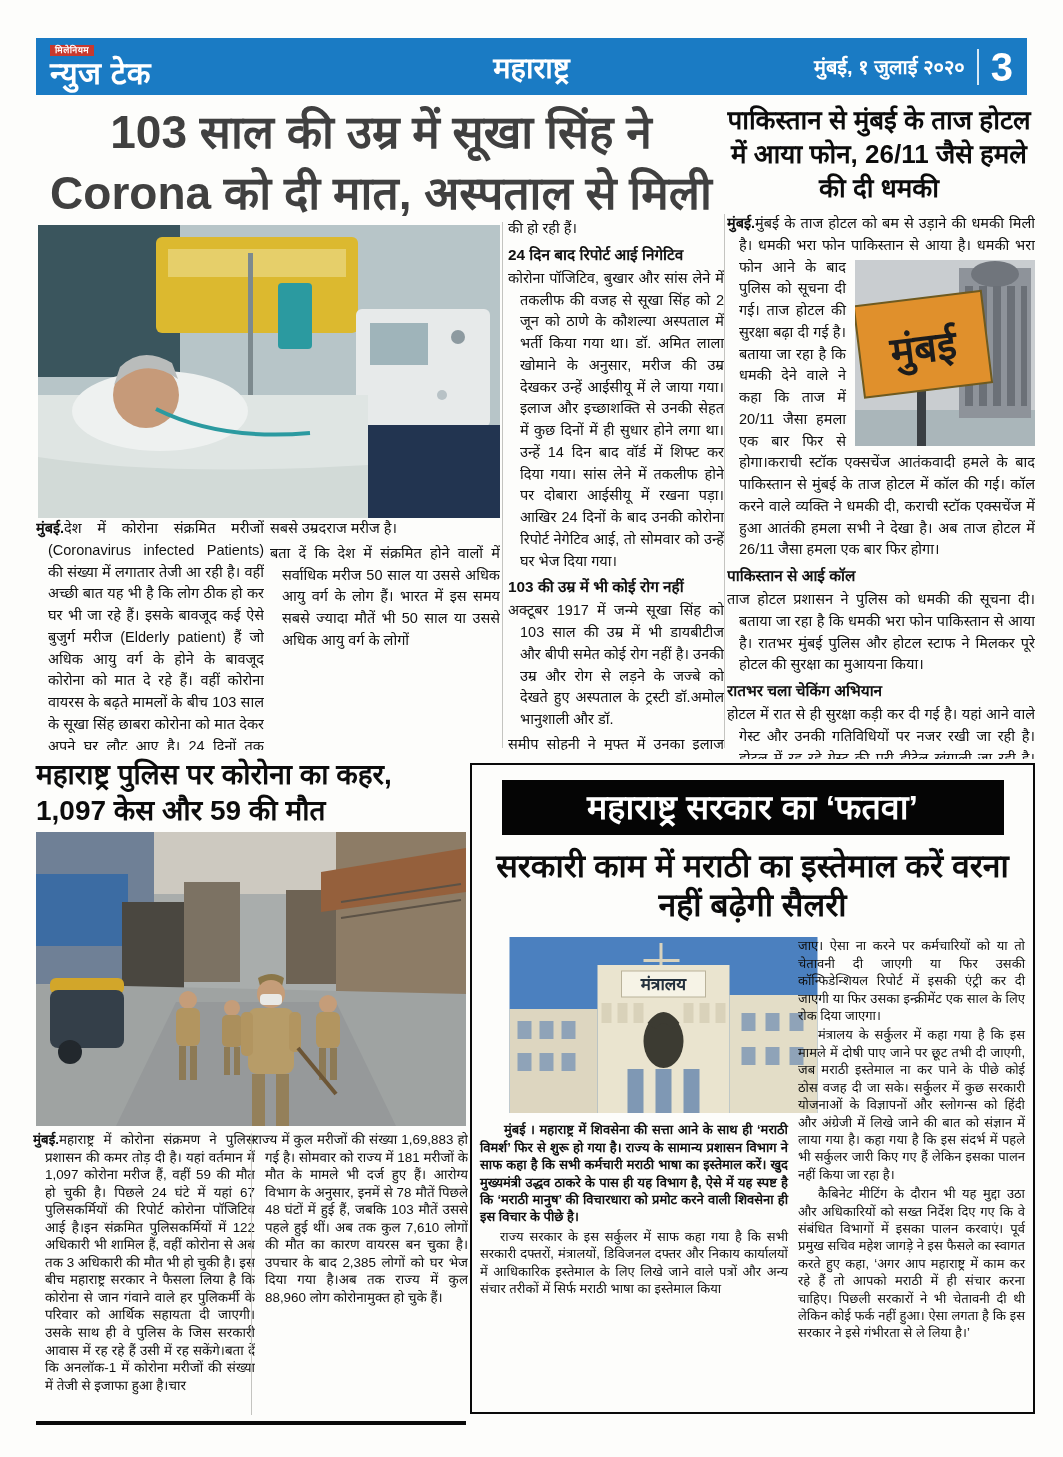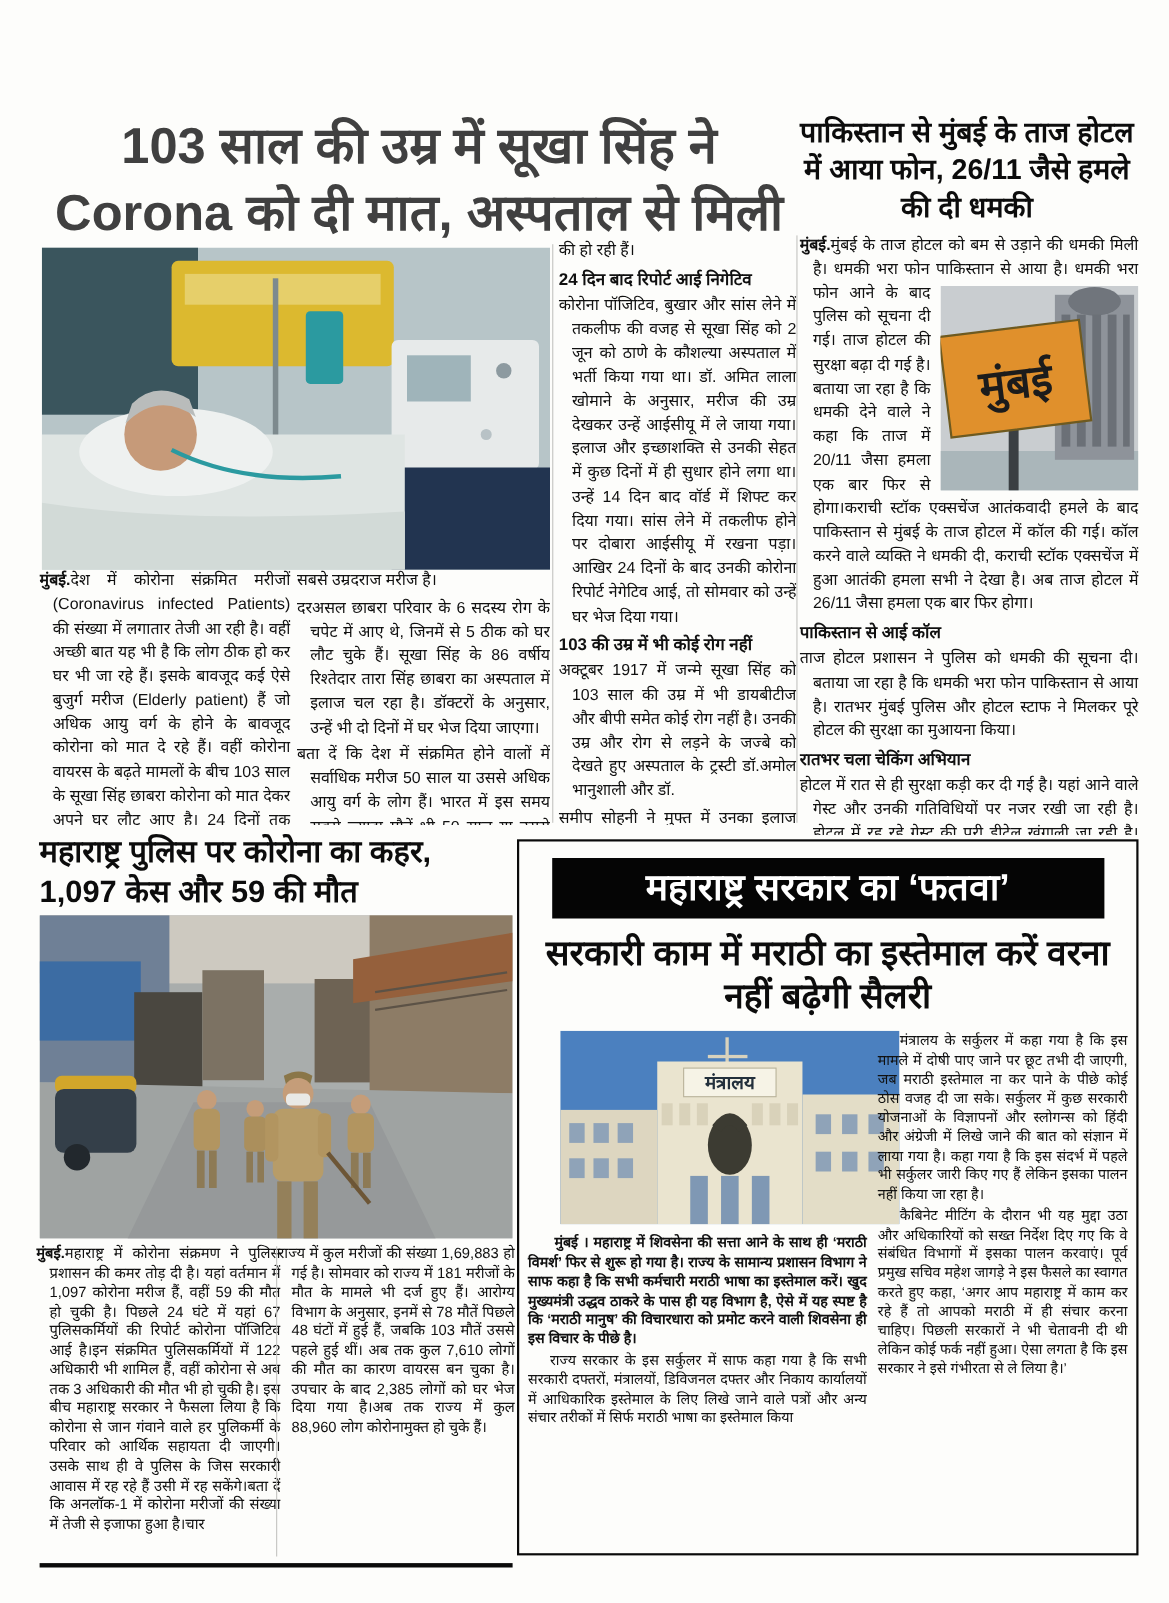--- a/index.html
+++ b/index.html
@@ -59,20 +59,32 @@
   .photo-mantralaya svg { display:block; width:100%; height:100%; }
   .mpara { font-size:13px; line-height:1.34; text-align:justify; margin-bottom:2px; }
   .mlead { font-weight:bold; text-indent:24px; }
   .ind { text-indent:20px; }
 </style>
 </head>
 <body>
 
 <div class="page">
 
+  <header class="abs masthead">
+    <div class="brand">
+      <span class="brand-small">मिलेनियम</span>
+      <span class="brand-main">न्युज टेक</span>
+    </div>
+    <div class="section-title">महाराष्ट्र</div>
+    <div class="mast-right">
+      <span class="edition">मुंबई, १ जुलाई २०२०</span>
+      <span class="mast-div"></span>
+      <span class="pageno">3</span>
+    </div>
+  </header>
 
   <h1 class="abs headline-1">103 साल की उम्र में सूखा सिंह ने Corona को दी मात, अस्पताल से मिली छुट्टी</h1>
 
   <h2 class="abs headline-2">पाकिस्तान से मुंबई के ताज होटल में आया फोन, 26/11 जैसे हमले की दी धमकी</h2>
 
   <div class="abs photo-main photo-wrap">
     <svg viewBox="0 0 462 293">
       <rect width="462" height="293" fill="#b7c5c8"></rect>
       <rect x="0" y="0" width="142" height="152" fill="#3a555d"></rect>
       <rect x="118" y="12" width="202" height="96" rx="6" fill="#dcb92f"></rect>
@@ -91,21 +103,20 @@
       <path d="M118 184 q64 32 154 24" stroke="#2b9aa0" stroke-width="4" fill="none"></path>
       <path d="M0 232 q130 20 330 8 l0 53 -330 0 z" fill="#d2dad7"></path>
     </svg>
   </div>
 
   <div class="abs col col1 body-l">
     <p class="para"><span class="dl">मुंबई.</span><span>देश में कोरोना संक्रमित मरीजों (Coronavirus infected Patients) की संख्या में लगातार तेजी आ रही है। वहीं अच्छी बात यह भी है कि लोग ठीक हो कर घर भी जा रहे हैं। इसके बावजूद कई ऐसे बुजुर्ग मरीज (Elderly patient) हैं जो अधिक आयु वर्ग के होने के बावजूद कोरोना को मात दे रहे हैं। वहीं कोरोना वायरस के बढ़ते मामलों के बीच 103 साल के सूखा सिंह छाबरा कोरोना को मात देकर अपने घर लौट आए है। 24 दिनों तक आईसीयू में रह कर कोरोना को हराने वाले सूखा सिंह देश के</span></p>
   </div>
   <div class="abs col col2 body-l">
     <p class="para">सबसे उम्रदराज मरीज है।</p>
-    <p class="para">दरअसल छाबरा परिवार के 6 सदस्य रोग के चपेट में आए थे, जिनमें से 5 ठीक को घर लौट चुके हैं। सूखा सिंह के 86 वर्षीय रिश्तेदार तारा सिंह छाबरा का अस्पताल में इलाज चल रहा है। डॉक्टरों के अनुसार, उन्हें भी दो दिनों में घर भेज दिया जाएगा।</p>
     <p class="para">बता दें कि देश में संक्रमित होने वालों में सर्वाधिक मरीज 50 साल या उससे अधिक आयु वर्ग के लोग हैं। भारत में इस समय सबसे ज्यादा मौतें भी 50 साल या उससे अधिक आयु वर्ग के लोगों</p>
   </div>
   <div class="abs col col3 body-l">
     <p class="para">की हो रही हैं।</p>
     <p class="para subhead">24 दिन बाद रिपोर्ट आई निगेटिव</p>
     <p class="para">कोरोना पॉजिटिव, बुखार और सांस लेने में तकलीफ की वजह से सूखा सिंह को 2 जून को ठाणे के कौशल्या अस्पताल में भर्ती किया गया था। डॉ. अमित लाला खोमाने के अनुसार, मरीज की उम्र देखकर उन्हें आईसीयू में ले जाया गया। इलाज और इच्छाशक्ति से उनकी सेहत में कुछ दिनों में ही सुधार होने लगा था। उन्हें 14 दिन बाद वॉर्ड में शिफ्ट कर दिया गया। सांस लेने में तकलीफ होने पर दोबारा आईसीयू में रखना पड़ा। आखिर 24 दिनों के बाद उनकी कोरोना रिपोर्ट नेगेटिव आई, तो सोमवार को उन्हें घर भेज दिया गया।</p>
     <p class="para subhead">103 की उम्र में भी कोई रोग नहीं</p>
     <p class="para">अक्टूबर 1917 में जन्मे सूखा सिंह को 103 साल की उम्र में भी डायबीटीज और बीपी समेत कोई रोग नहीं है। उनकी उम्र और रोग से लड़ने के जज्बे को देखते हुए अस्पताल के ट्रस्टी डॉ.अमोल भानुशाली और डॉ.</p>
     <p class="para">समीप सोहनी ने मुफ्त में उनका इलाज करने का फैसला लिया। अस्पताल के तीन डॉक्टरों की टीम हर पांच घंटे में उनकी जांच करती थी। उनके परिवार के निरंजन सिंह (61), गुरजीत कौर (55), दरविंदर कौर (56) और तरणजीत सिंह पहले ही कोरोना से ठीक हो गए थे।</p>
   </div>
@@ -249,19 +260,20 @@
               <rect x="232" y="110" width="14" height="18"></rect>
                 <rect x="256" y="110" width="14" height="18"></rect>
                 <rect x="280" y="110" width="14" height="18"></rect>
             </g>
           </svg>
         </div>
         <p class="mpara mlead">मुंबई । महाराष्ट्र में शिवसेना की सत्ता आने के साथ ही ‘मराठी विमर्श’ फिर से शुरू हो गया है। राज्य के सामान्य प्रशासन विभाग ने साफ कहा है कि सभी कर्मचारी मराठी भाषा का इस्तेमाल करें। खुद मुख्यमंत्री उद्धव ठाकरे के पास ही यह विभाग है, ऐसे में यह स्पष्ट है कि ‘मराठी मानुष’ की विचारधारा को प्रमोट करने वाली शिवसेना ही इस विचार के पीछे है।</p>
         <p class="mpara ind">राज्य सरकार के इस सर्कुलर में साफ कहा गया है कि सभी सरकारी दफ्तरों, मंत्रालयों, डिविजनल दफ्तर और निकाय कार्यालयों में आधिकारिक इस्तेमाल के लिए लिखे जाने वाले पत्रों और अन्य संचार तरीकों में सिर्फ मराठी भाषा का इस्तेमाल किया</p>
       </div>
       <div class="mright">
+        <p class="mpara">जाए। ऐसा ना करने पर कर्मचारियों को या तो चेतावनी दी जाएगी या फिर उसकी कॉन्फिडेन्शियल रिपोर्ट में इसकी एंट्री कर दी जाएगी या फिर उसका इन्क्रीमेंट एक साल के लिए रोक दिया जाएगा।</p>
         <p class="mpara ind">मंत्रालय के सर्कुलर में कहा गया है कि इस मामले में दोषी पाए जाने पर छूट तभी दी जाएगी, जब मराठी इस्तेमाल ना कर पाने के पीछे कोई ठोस वजह दी जा सके। सर्कुलर में कुछ सरकारी योजनाओं के विज्ञापनों और स्लोगन्स को हिंदी और अंग्रेजी में लिखे जाने की बात को संज्ञान में लाया गया है। कहा गया है कि इस संदर्भ में पहले भी सर्कुलर जारी किए गए हैं लेकिन इसका पालन नहीं किया जा रहा है।</p>
         <p class="mpara ind">कैबिनेट मीटिंग के दौरान भी यह मुद्दा उठा और अधिकारियों को सख्त निर्देश दिए गए कि वे संबंधित विभागों में इसका पालन करवाएं। पूर्व प्रमुख सचिव महेश जागड़े ने इस फैसले का स्वागत करते हुए कहा, ‘अगर आप महाराष्ट्र में काम कर रहे हैं तो आपको मराठी में ही संचार करना चाहिए। पिछली सरकारों ने भी चेतावनी दी थी लेकिन कोई फर्क नहीं हुआ। ऐसा लगता है कि इस सरकार ने इसे गंभीरता से ले लिया है।’</p>
       </div>
     </div>
   </section>
 
 </div>
 
 </body></html>

